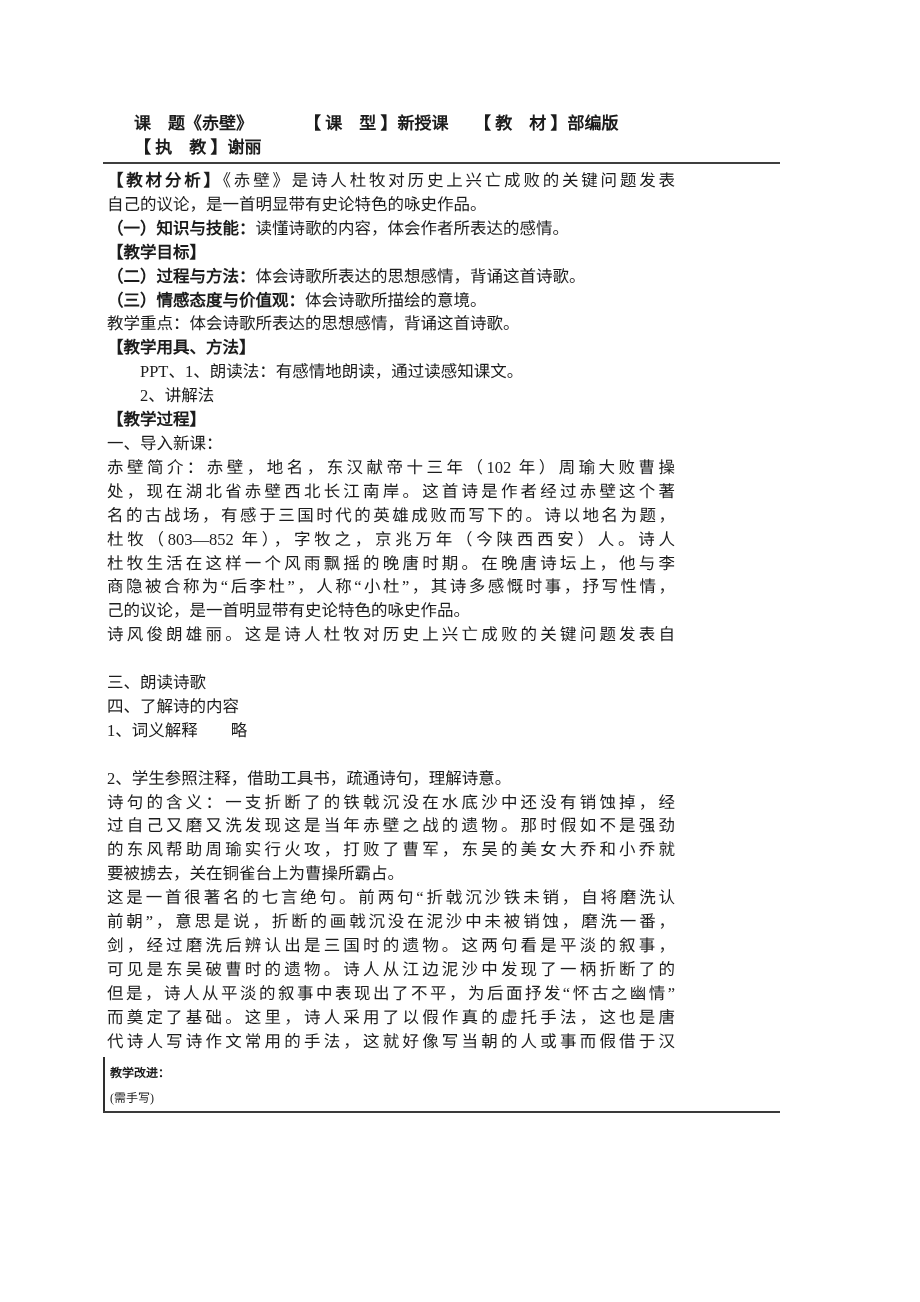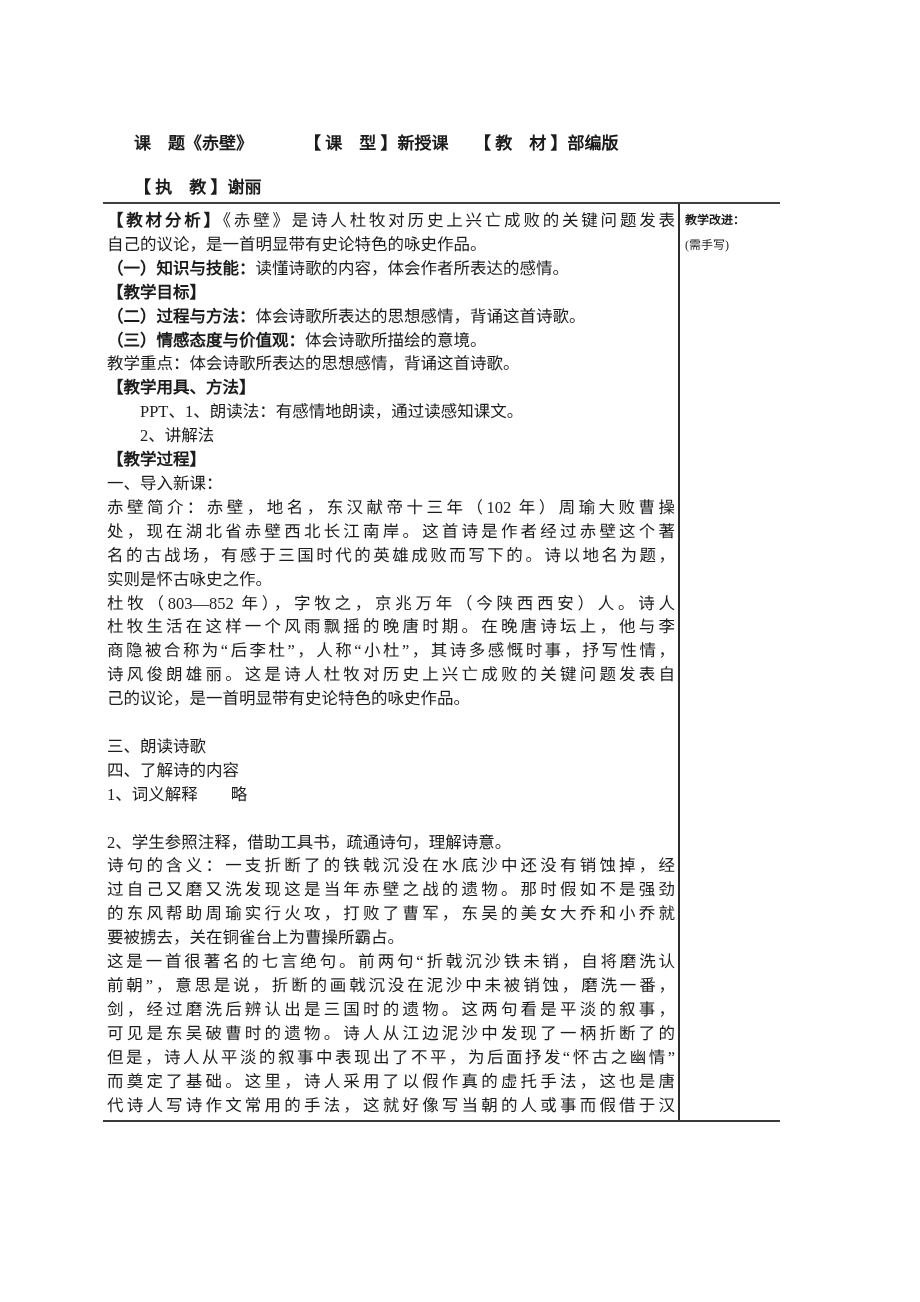--- a/index.html
+++ b/index.html
@@ -3,22 +3,22 @@
 <meta charset="utf-8">
 <style>
   html,body{margin:0;padding:0;}
   body{
     width:920px;height:1302px;background:#ffffff;position:relative;
     font-family:"Liberation Serif","DejaVu Serif",serif;
     color:#1c1c1c;overflow:hidden;
   }
   .doc{position:absolute;left:103px;top:110px;width:677px;}
   .hdr{padding:2px 0 2px 31px;font-weight:bold;font-size:17px;line-height:24px;}
-  .hdr .hline{white-space:pre;margin-top:20px;}
-  .crow{display:flex;border-top:2px solid #3f3f3f;border-bottom:2px solid #3a3a3a;}
+  .hdr .hline{white-space:pre;}
+  .crow{display:flex;border-top:2px solid #3f3f3f;border-bottom:2px solid #3a3a3a;flex-direction:column;}
   .main{width:575px;box-sizing:border-box;padding:5px 3px 3px 4px;
         font-size:16.5px;line-height:23.9px;}
   .side{flex:1;box-sizing:border-box;border-left:2px solid #2e2e2e;
         padding:4px 2px 0 5px;font-size:12px;line-height:25px;}
   .side .t{font-weight:bold;}
   .line{min-height:23.9px;white-space:pre-wrap;}
   .line.j{text-align:justify;text-align-last:justify;}
   .b{font-weight:bold;}
 </style>
 </head>
@@ -39,26 +39,25 @@
         <div class="line"><span class="b">（三）情感态度与价值观：</span><span>体会诗歌所描绘的意境。</span></div>
         <div class="line"><span>教学重点：体会诗歌所表达的思想感情，背诵这首诗歌。</span></div>
         <div class="line"><span class="b">【教学用具、方法】</span></div>
         <div class="line"><span>　　PPT、1、朗读法：有感情地朗读，通过读感知课文。</span></div>
         <div class="line"><span>　　2、讲解法</span></div>
         <div class="line"><span class="b">【教学过程】</span></div>
         <div class="line"><span>一、导入新课：</span></div>
         <div class="line j"><span>赤壁简介：赤壁，地名，东汉献帝十三年（102 年）周瑜大败曹操</span></div>
         <div class="line j"><span>处，现在湖北省赤壁西北长江南岸。这首诗是作者经过赤壁这个著</span></div>
         <div class="line j"><span>名的古战场，有感于三国时代的英雄成败而写下的。诗以地名为题，</span></div>
-        <div class="line"><span>实则是怀古咏史之作。</span></div>
         <div class="line j"><span>杜牧（803—852 年），字牧之，京兆万年（今陕西西安）人。诗人</span></div>
         <div class="line j"><span>杜牧生活在这样一个风雨飘摇的晚唐时期。在晚唐诗坛上，他与李</span></div>
         <div class="line j"><span>商隐被合称为“后李杜”，人称“小杜”，其诗多感慨时事，抒写性情，</span></div>
+        <div class="line"><span>己的议论，是一首明显带有史论特色的咏史作品。</span></div>
         <div class="line j"><span>诗风俊朗雄丽。这是诗人杜牧对历史上兴亡成败的关键问题发表自</span></div>
-        <div class="line"><span>己的议论，是一首明显带有史论特色的咏史作品。</span></div>
         <div class="line">&nbsp;</div>
         <div class="line"><span>三、朗读诗歌</span></div>
         <div class="line"><span>四、了解诗的内容</span></div>
         <div class="line"><span>1、词义解释　　略</span></div>
         <div class="line">&nbsp;</div>
         <div class="line"><span>2、学生参照注释，借助工具书，疏通诗句，理解诗意。</span></div>
         <div class="line j"><span>诗句的含义：一支折断了的铁戟沉没在水底沙中还没有销蚀掉，经</span></div>
         <div class="line j"><span>过自己又磨又洗发现这是当年赤壁之战的遗物。那时假如不是强劲</span></div>
         <div class="line j"><span>的东风帮助周瑜实行火攻，打败了曹军，东吴的美女大乔和小乔就</span></div>
         <div class="line"><span>要被掳去，关在铜雀台上为曹操所霸占。</span></div>

